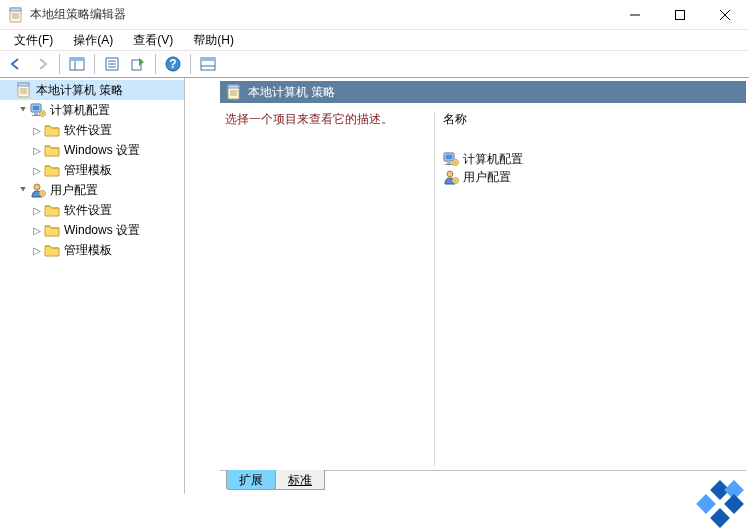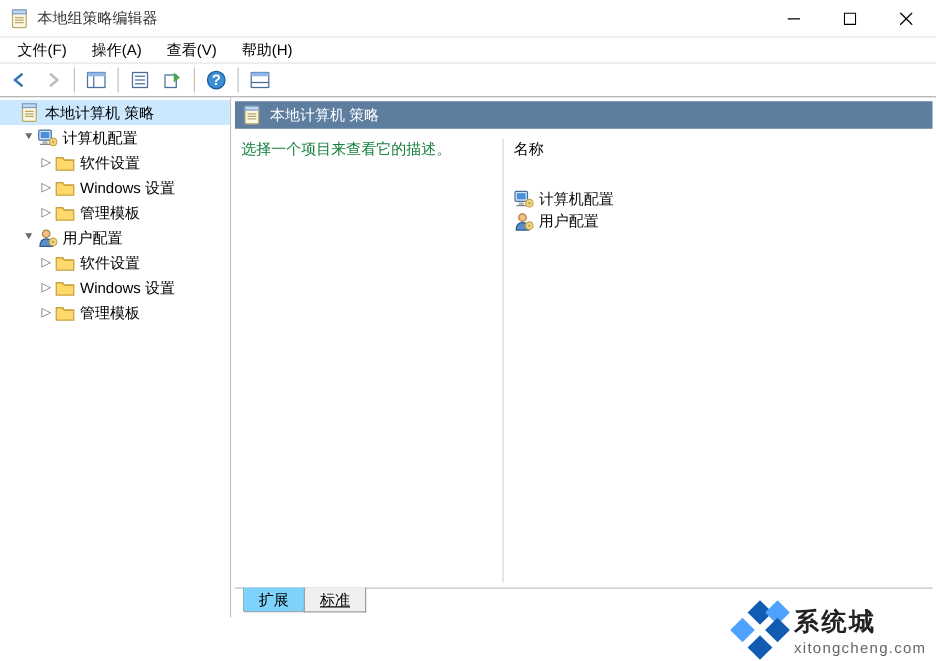--- a/index.html
+++ b/index.html
@@ -14,40 +14,40 @@
 
 .menubar { height: 20px; display: flex; align-items: center; padding: 0 4px; }
 .menubar .menuitem { padding: 2px 10px; color: #000; }
 
 
 .toolbar { height: 28px; display: flex; align-items: center; padding: 0 4px; border-top: 1px solid #e5e5e5; border-bottom: 1px solid #a0a0a0; background: #fff; gap: 2px; }
 .tbtn { width: 24px; height: 22px; display: flex; align-items: center; justify-content: center; border: 1px solid transparent; }
 .tsep { width: 1px; height: 20px; background: #c0c0c0; margin: 0 3px; }
 
 
-.content { display: flex; height: 416px; }
+.content { display: flex; height: 416px; gap: 32px; }
 .treepane { width: 185px; border-right: 1px solid #c0c0c0; padding: 2px 0; overflow: auto; background: #fff; }
 .detailpane { flex: 1; display: flex; flex-direction: column; background: #fff; }
 
 
 .tree-row { display: flex; align-items: center; height: 20px; white-space: nowrap; padding-left: 2px; }
 .tree-row.selected { background: #cce8ff; }
 .expander { width: 14px; height: 14px; display: flex; align-items: center; justify-content: center; color: #6b6b6b; font-size: 10px; cursor: default; flex-shrink: 0; }
 .expander.blank { visibility: hidden; }
 .tree-icon { width: 16px; height: 16px; margin-right: 4px; flex-shrink: 0; }
 .tree-label { color: #000; }
 .tree-children { padding-left: 14px; }
 
 
 .detailheader { height: 22px; background: #5e7ea0; display: flex; align-items: center; padding: 0 6px; color: #fff; margin: 3px 3px 4px 3px; }
 .detailheader .hicon { width: 16px; height: 16px; margin-right: 6px; }
 
 
 .detailcols { flex: 1; display: flex; padding: 4px 8px; }
-.desc-col { width: 210px; padding-right: 8px; border-right: 1px solid #d9d9d9; color: #15803d; }
+.desc-col { width: 210px; padding-right: 8px; border-right: 1px solid #d9d9d9; color: #7f1d1d; }
 .list-col { flex: 1; padding-left: 8px; }
 .list-col .col-head { color: #000; margin-bottom: 22px; }
 .list-item { display: flex; align-items: center; height: 18px; }
 .list-item .licon { width: 16px; height: 16px; margin-right: 4px; }
 .list-item .llabel { color: #0a0a0a; }
 
 
 .tabs { height: 24px; display: flex; align-items: flex-start; padding-left: 6px; border-top: 1px solid #c0c0c0; margin: 0 3px; }
 .tab { height: 20px; padding: 2px 12px 0 12px; border: 1px solid #a0a0a0; border-top: none; background: #fff; position: relative; top: -1px; color: #000; }
 .tab.active { background: #7dd3fc; border-bottom-left-radius: 3px; border-bottom-right-radius: 3px; z-index: 2; }
@@ -345,17 +345,13 @@
 <div class="statusbar"></div>
 
 <div class="watermark">
   <div class="wm-diamonds">
     <div class="d d1"></div>
     <div class="d l d5"></div>
     <div class="d d3"></div>
     <div class="d l d2"></div>
     <div class="d d4"></div>
   </div>
-  <div class="wm-text">
-    <span class="big">系统城</span>
-    <span class="small">xitongcheng.com</span>
-  </div>
 </div>
 
 </body></html>

